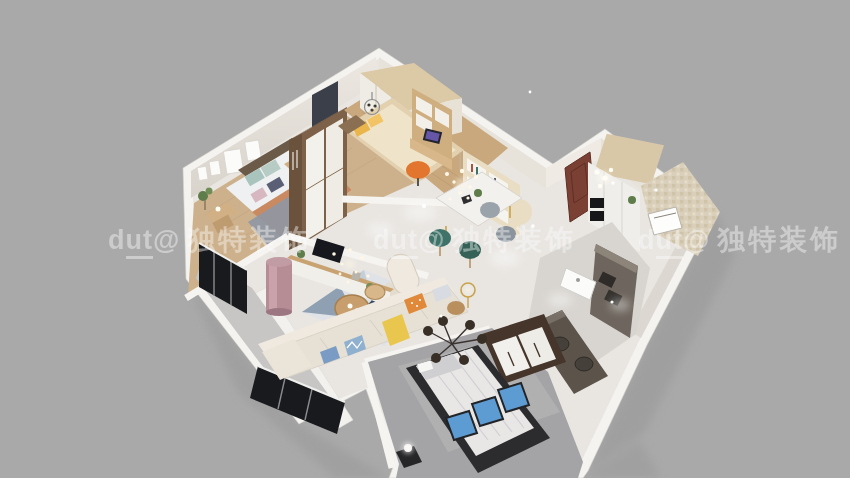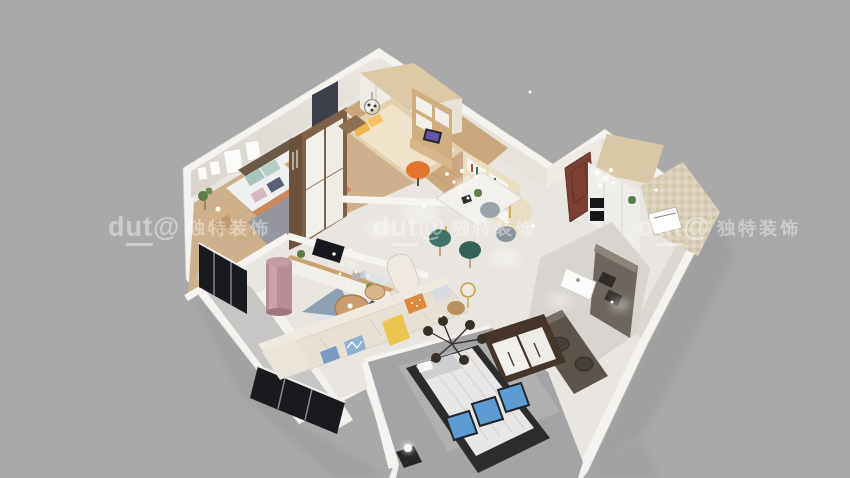--- a/index.html
+++ b/index.html
@@ -1,24 +1,24 @@
 <!DOCTYPE html>
 <html style="--bg: #a9a9a9; --watermark: rgba(252,252,252,0.42); --wallTop: #f4f3f0; --wallFace: #e7e3db; --wallFaceDark: #dcd8d1; --marbleFloor: #e9e6e2; --woodFloorA: #cdb18c; --woodFloorB: #c9a87d; --grayFloor: #a4a4a6; --kitchenFloor: #d8d5d0; --balconyFloor: #c7c6c4; --mosaic: #d9cfba; --wardrobeBrown: #7d6148; --wardrobeDark: #45352a; --doorBrown: #7b4034; --tealChair: #3f7268; --orangeChair: #e2762e; --yellowAccent: #e9c64e; --bluePanel: #5d9bd3; --sofaFabric: #e6e0d5; --counterDark: #6e665e; --frameBlack: #191a1d; --rugSteel: #8fa0b2; --rugNavy: #3c4a62; --pinkCabinet: #b68c95;"><head>
 <meta charset="utf-8">
 <style>
   html,body{margin:0;padding:0;background:#a9a9a9;}
   .stage{position:relative;width:850px;height:478px;overflow:hidden;
          background:var(--bg,#a9a9a9);font-family:"Liberation Sans",sans-serif;}
   .stage svg{position:absolute;left:0;top:0;}
-  .watermark-row{position:absolute;left:0;top:214px;width:850px;height:30px;pointer-events:none;}
+  .watermark-row{position:absolute;left:0;top:226px;width:850px;height:30px;pointer-events:none;}
   .watermark{position:absolute;top:0;display:flex;align-items:center;gap:7px;
              color:var(--watermark,rgba(252,252,252,0.42));white-space:nowrap;}
   .wm-logo{font-size:27px;font-weight:700;letter-spacing:1px;line-height:1;}
   .wm-ul{border-bottom:3px solid var(--watermark,rgba(252,252,252,0.42));padding-bottom:1px;}
-  .wm-cn{font-size:18px;font-weight:700;letter-spacing:3px;line-height:1;}
+  .wm-cn{font-size:28px;font-weight:700;letter-spacing:3px;line-height:1;}
   .wm1{left:108px;} .wm2{left:373px;} .wm3{left:638px;}
 </style>
 </head>
 <body>
 
 <div class="stage">
 <svg width="850" height="478" viewBox="0 0 850 478">
   <defs>
     <filter id="blur4" x="-30%" y="-30%" width="160%" height="160%">
           <feGaussianBlur stdDeviation="4"></feGaussianBlur>

